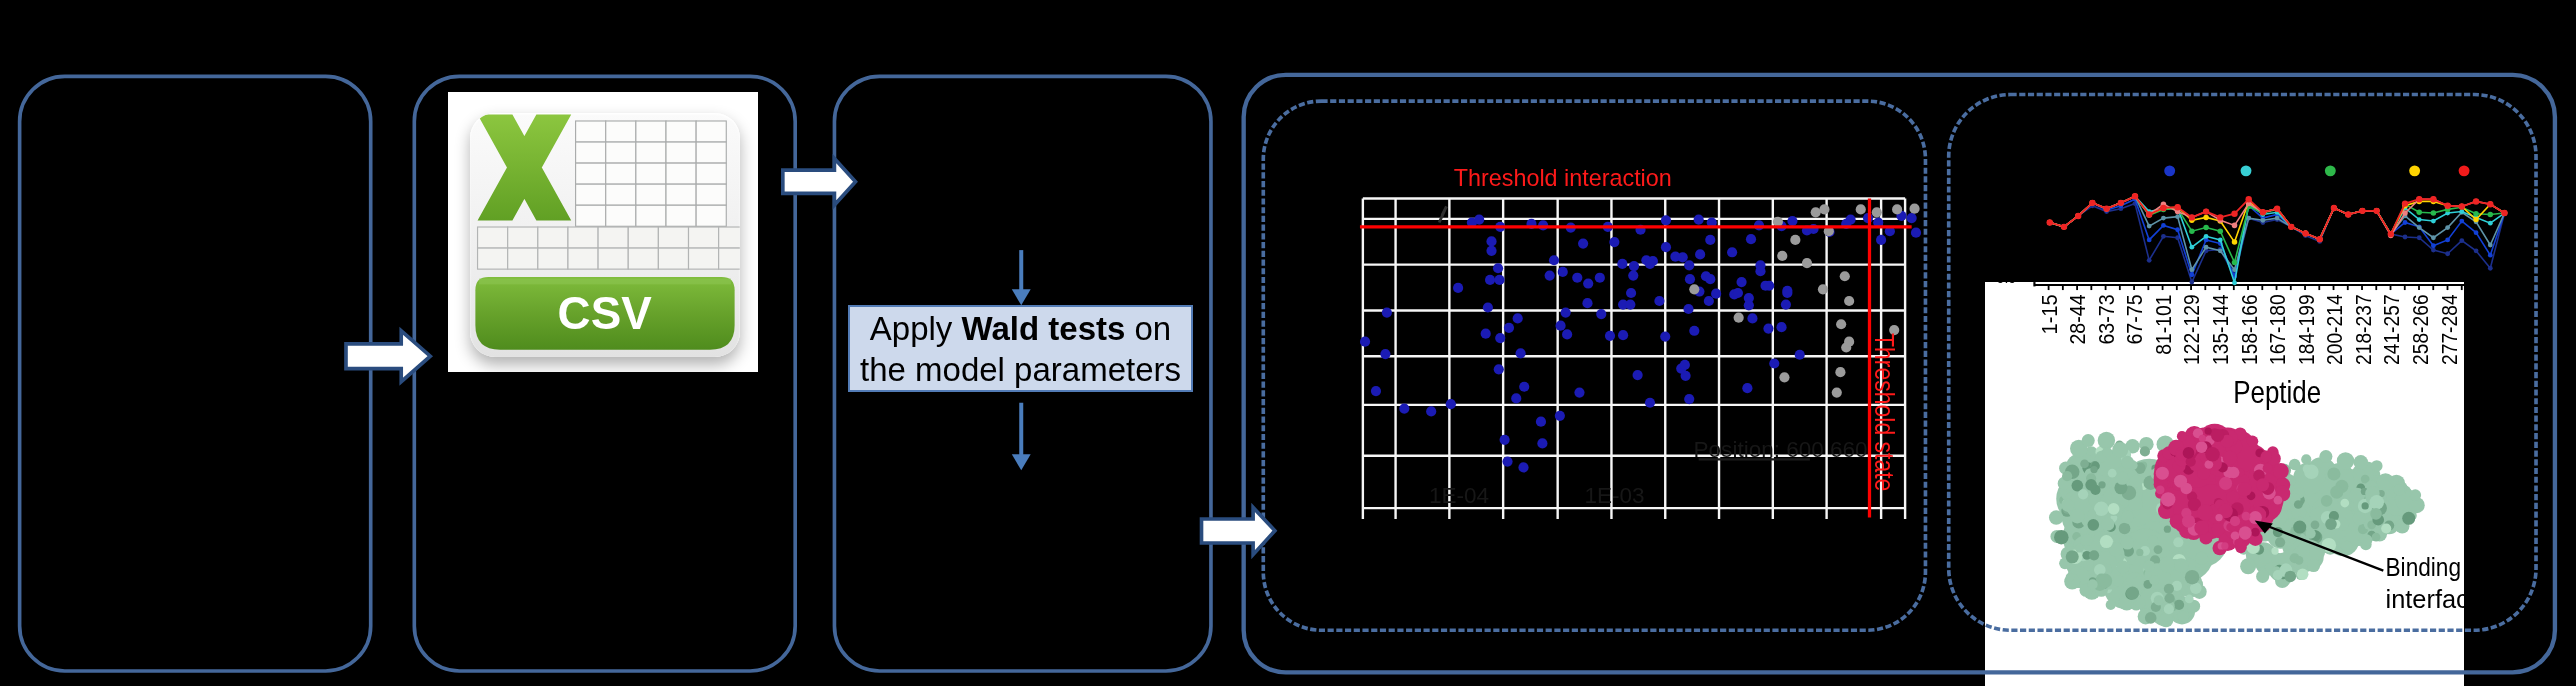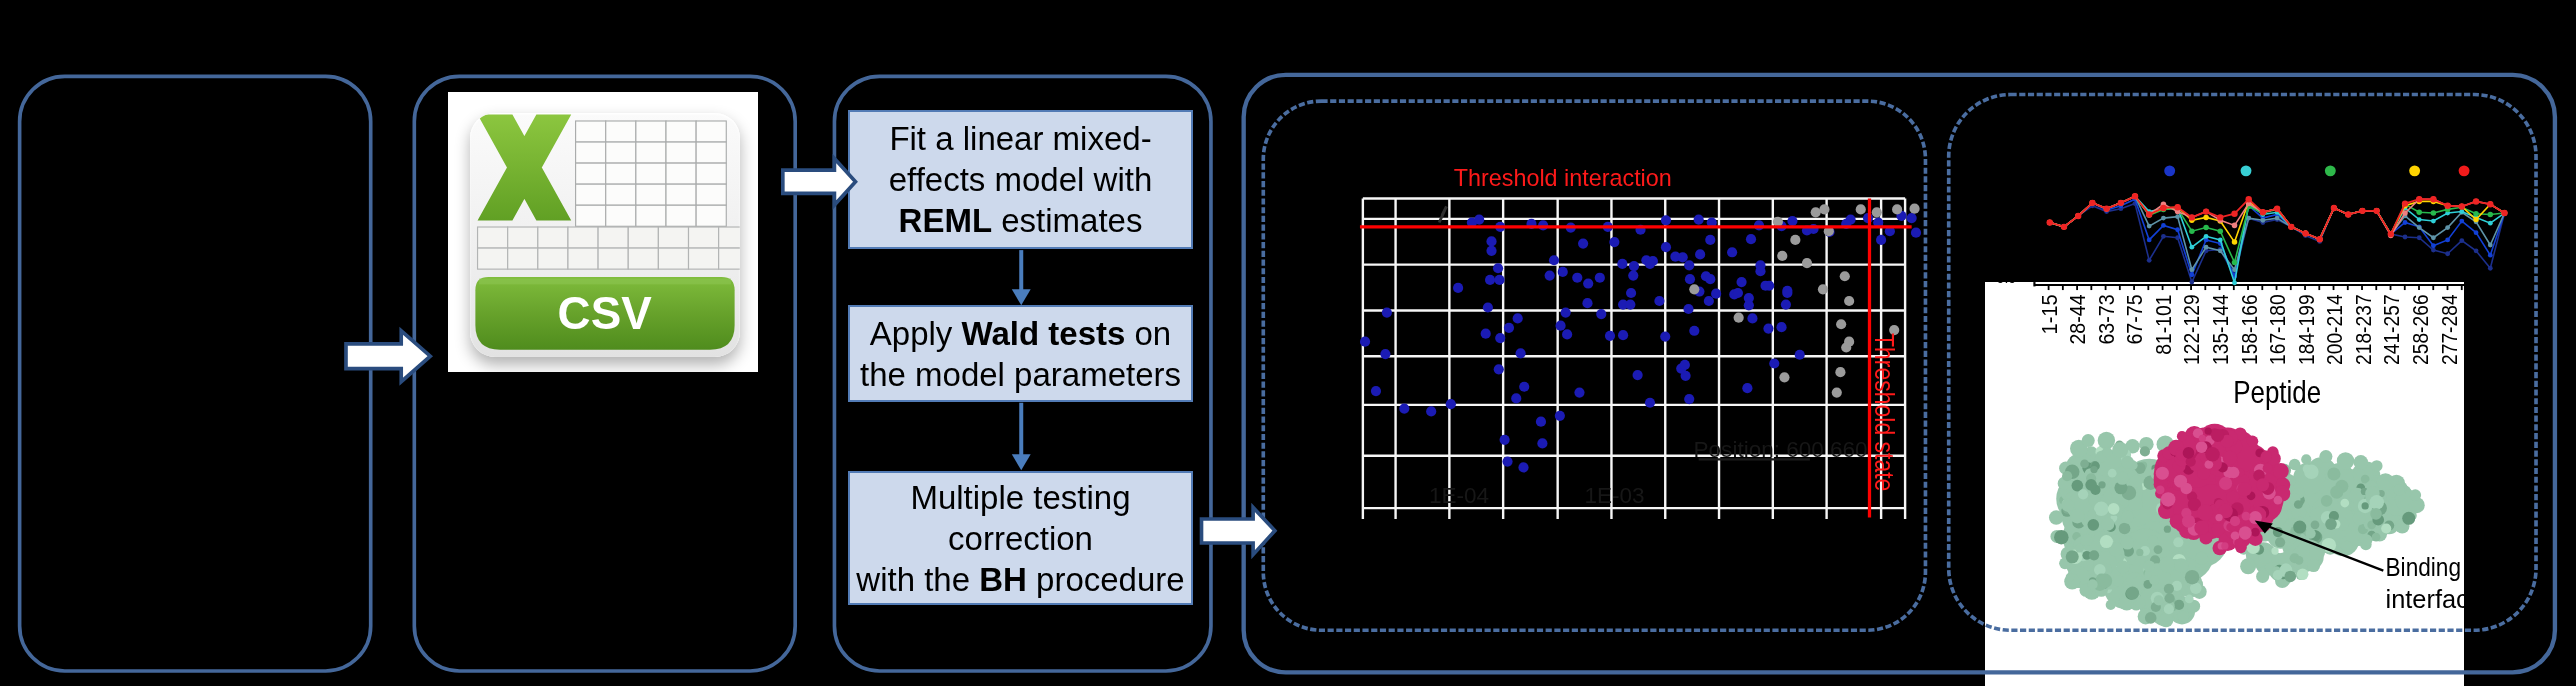--- a/index.html
+++ b/index.html
@@ -85,28 +85,22 @@
   </linearGradient>
         </defs>
   <path d="M10 2 L58 2 L139 148 L91 148 Z M91 2 L139 2 L58 148 L10 148 Z" fill="url(#gx)"></path>
 
   <path d="M7 244 Q7 226 25 226 L346 226 Q364 226 364 244 L364 292 Q364 326 330 326 L41 326 Q7 326 7 292 Z" fill="url(#gb)"></path>
   <rect x="12" y="228" width="347" height="8" fill="#8ec653" opacity="0.55"></rect>
   <text x="185" y="298" text-anchor="middle" font-size="63" font-weight="bold" fill="#fff" font-family="Liberation Sans">CSV</text>
   </g>
 </svg>
 
-<div class="box" style="left:848px;top:110px;width:345px;height:139px;">
-  <div style="white-space:nowrap">Fit a linear mixed-<br>effects model with<br><b>REML</b> estimates</div>
-    </div>
-<div class="box" style="left:848px;top:305px;width:345px;height:97px;">
+<div class="box" style="left:848px;top:305px;width:345px;height:87px;">
   <div style="white-space:nowrap">Apply <b>Wald tests</b> on<br>the model parameters</div>
-    </div>
-<div class="box" style="left:848px;top:471px;width:345px;height:134px;">
-  <div style="white-space:nowrap">Multiple testing<br>correction<br>with the <b>BH</b> procedure</div>
     </div>
 
 <div class="abs" style="left:1985px;top:282px;width:479px;height:405px;background:#fff;overflow:hidden;">
   <svg width="479" height="405" viewBox="0 0 659 557" style="position:absolute;left:0;top:0">
     <line x1="68" y1="4" x2="659" y2="4" stroke="#000" stroke-width="3"></line>
     <line x1="68" y1="0" x2="68" y2="6" stroke="#000" stroke-width="3"></line>
     <line x1="87.5" y1="4" x2="87.5" y2="11" stroke="#000" stroke-width="2.5"></line>
 <line x1="107.1" y1="4" x2="107.1" y2="11" stroke="#000" stroke-width="2.5"></line>
 <line x1="126.7" y1="4" x2="126.7" y2="11" stroke="#000" stroke-width="2.5"></line>
 <line x1="146.3" y1="4" x2="146.3" y2="11" stroke="#000" stroke-width="2.5"></line>

